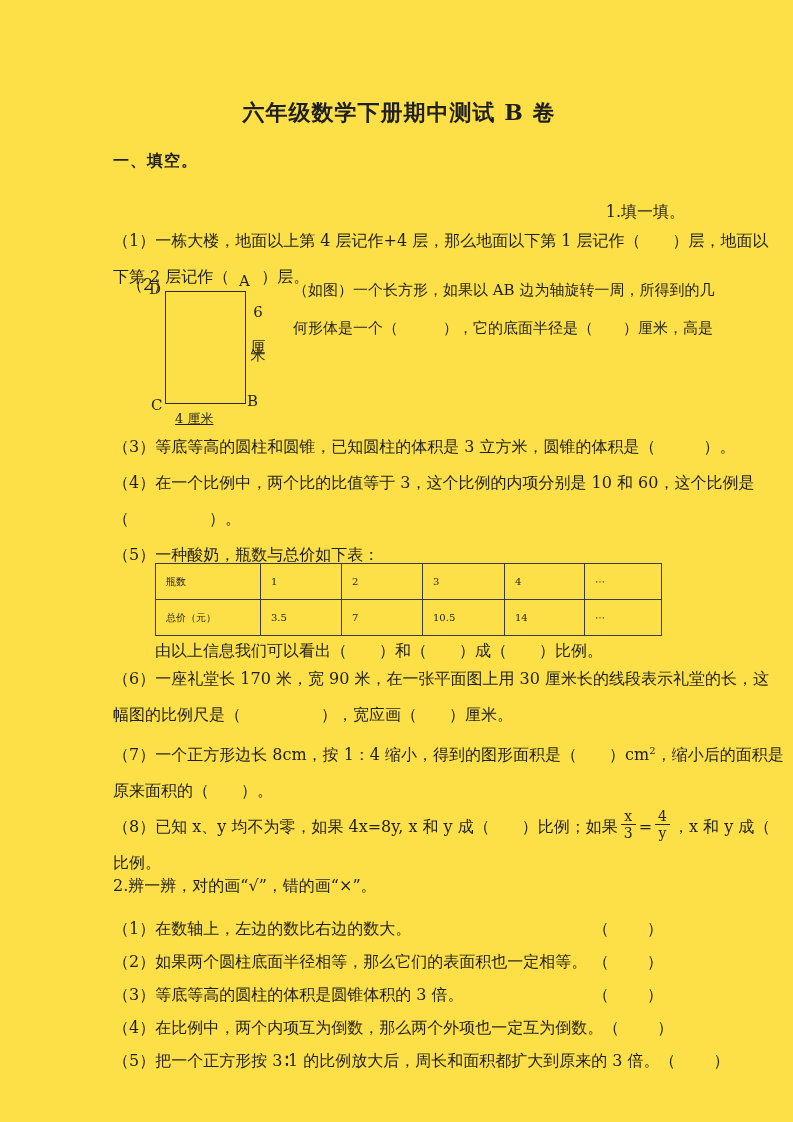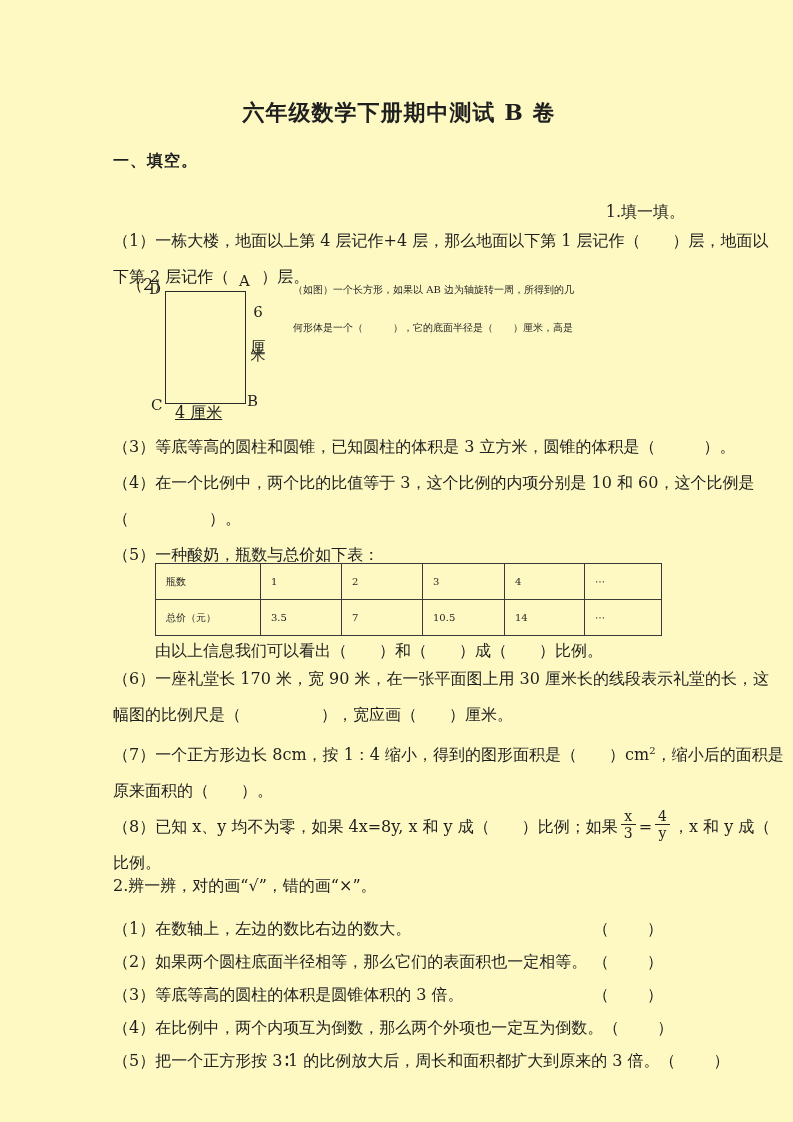--- a/index.html
+++ b/index.html
@@ -1,18 +1,18 @@
 <!DOCTYPE html>
 <html><head>
 <meta charset="utf-8">
 <style>
   html,body{margin:0;padding:0;background:#e8e8e8;}
   .page{
     width:793px;height:1122px;position:relative;margin:0 auto;
-    background:#fef9c3;color:#1f1f1f;overflow:hidden;
+    background:#fde047;color:#1f1f1f;overflow:hidden;
     font-family:"DejaVu Serif","Liberation Serif",serif;
     font-size:16px;
   }
   .content{width:572px;padding:0 108px 0 113px;}
   .title{
     text-align:center;font-size:22px;font-weight:bold;
     padding-top:97px;line-height:30px;margin:0;letter-spacing:1px;
     white-space:nowrap;
   }
   .sec-head{margin:21px 0 0;font-size:16px;font-weight:bold;line-height:26px;letter-spacing:1px;}
@@ -26,22 +26,22 @@
   .diagram .rect{position:absolute;top:20px;left:52px;width:79px;height:111px;border:1.5px solid #2b2b2b;}
   .diagram .cl{position:absolute;font-size:15px;line-height:16px;}
   .diagram .cl.d{top:10px;left:36px;}
   .diagram .cl.a{top:2px;left:126px;}
   .diagram .cl.c{top:126px;left:38px;}
   .diagram .cl.b{top:122px;left:134px;}
   .diagram .side-v{
     position:absolute;top:32px;left:135px;font-size:15px;
     writing-mode:vertical-rl;text-orientation:upright;letter-spacing:7px;line-height:20px;
   }
-  .diagram .side-h{position:absolute;top:133px;left:62px;font-size:16px;line-height:18px;white-space:nowrap;text-decoration:underline;}
-  .diagram .q2-text{position:absolute;top:0;left:180px;width:394px;line-height:38px;font-size:10px;white-space:nowrap;}
+  .diagram .side-h{position:absolute;top:139px;left:62px;font-size:13px;line-height:18px;white-space:nowrap;text-decoration:underline;}
+  .diagram .q2-text{position:absolute;top:0;left:180px;width:394px;line-height:38px;font-size:15px;white-space:nowrap;}
   
   table.price{border-collapse:collapse;margin:-10px 0 0 42px;font-size:10px;table-layout:fixed;}
   table.price td{
     border:1px solid #3a3a3a;height:35px;padding:0 0 0 10px;
     vertical-align:middle;white-space:nowrap;overflow:hidden;
   }
   .conclusion{margin:5px 0 0 42px;line-height:20px;white-space:nowrap;}
   .q6{margin-top:-6px;}
   .q7{margin-top:-14px;}
   .q8{margin-top:0;line-height:40px;}

